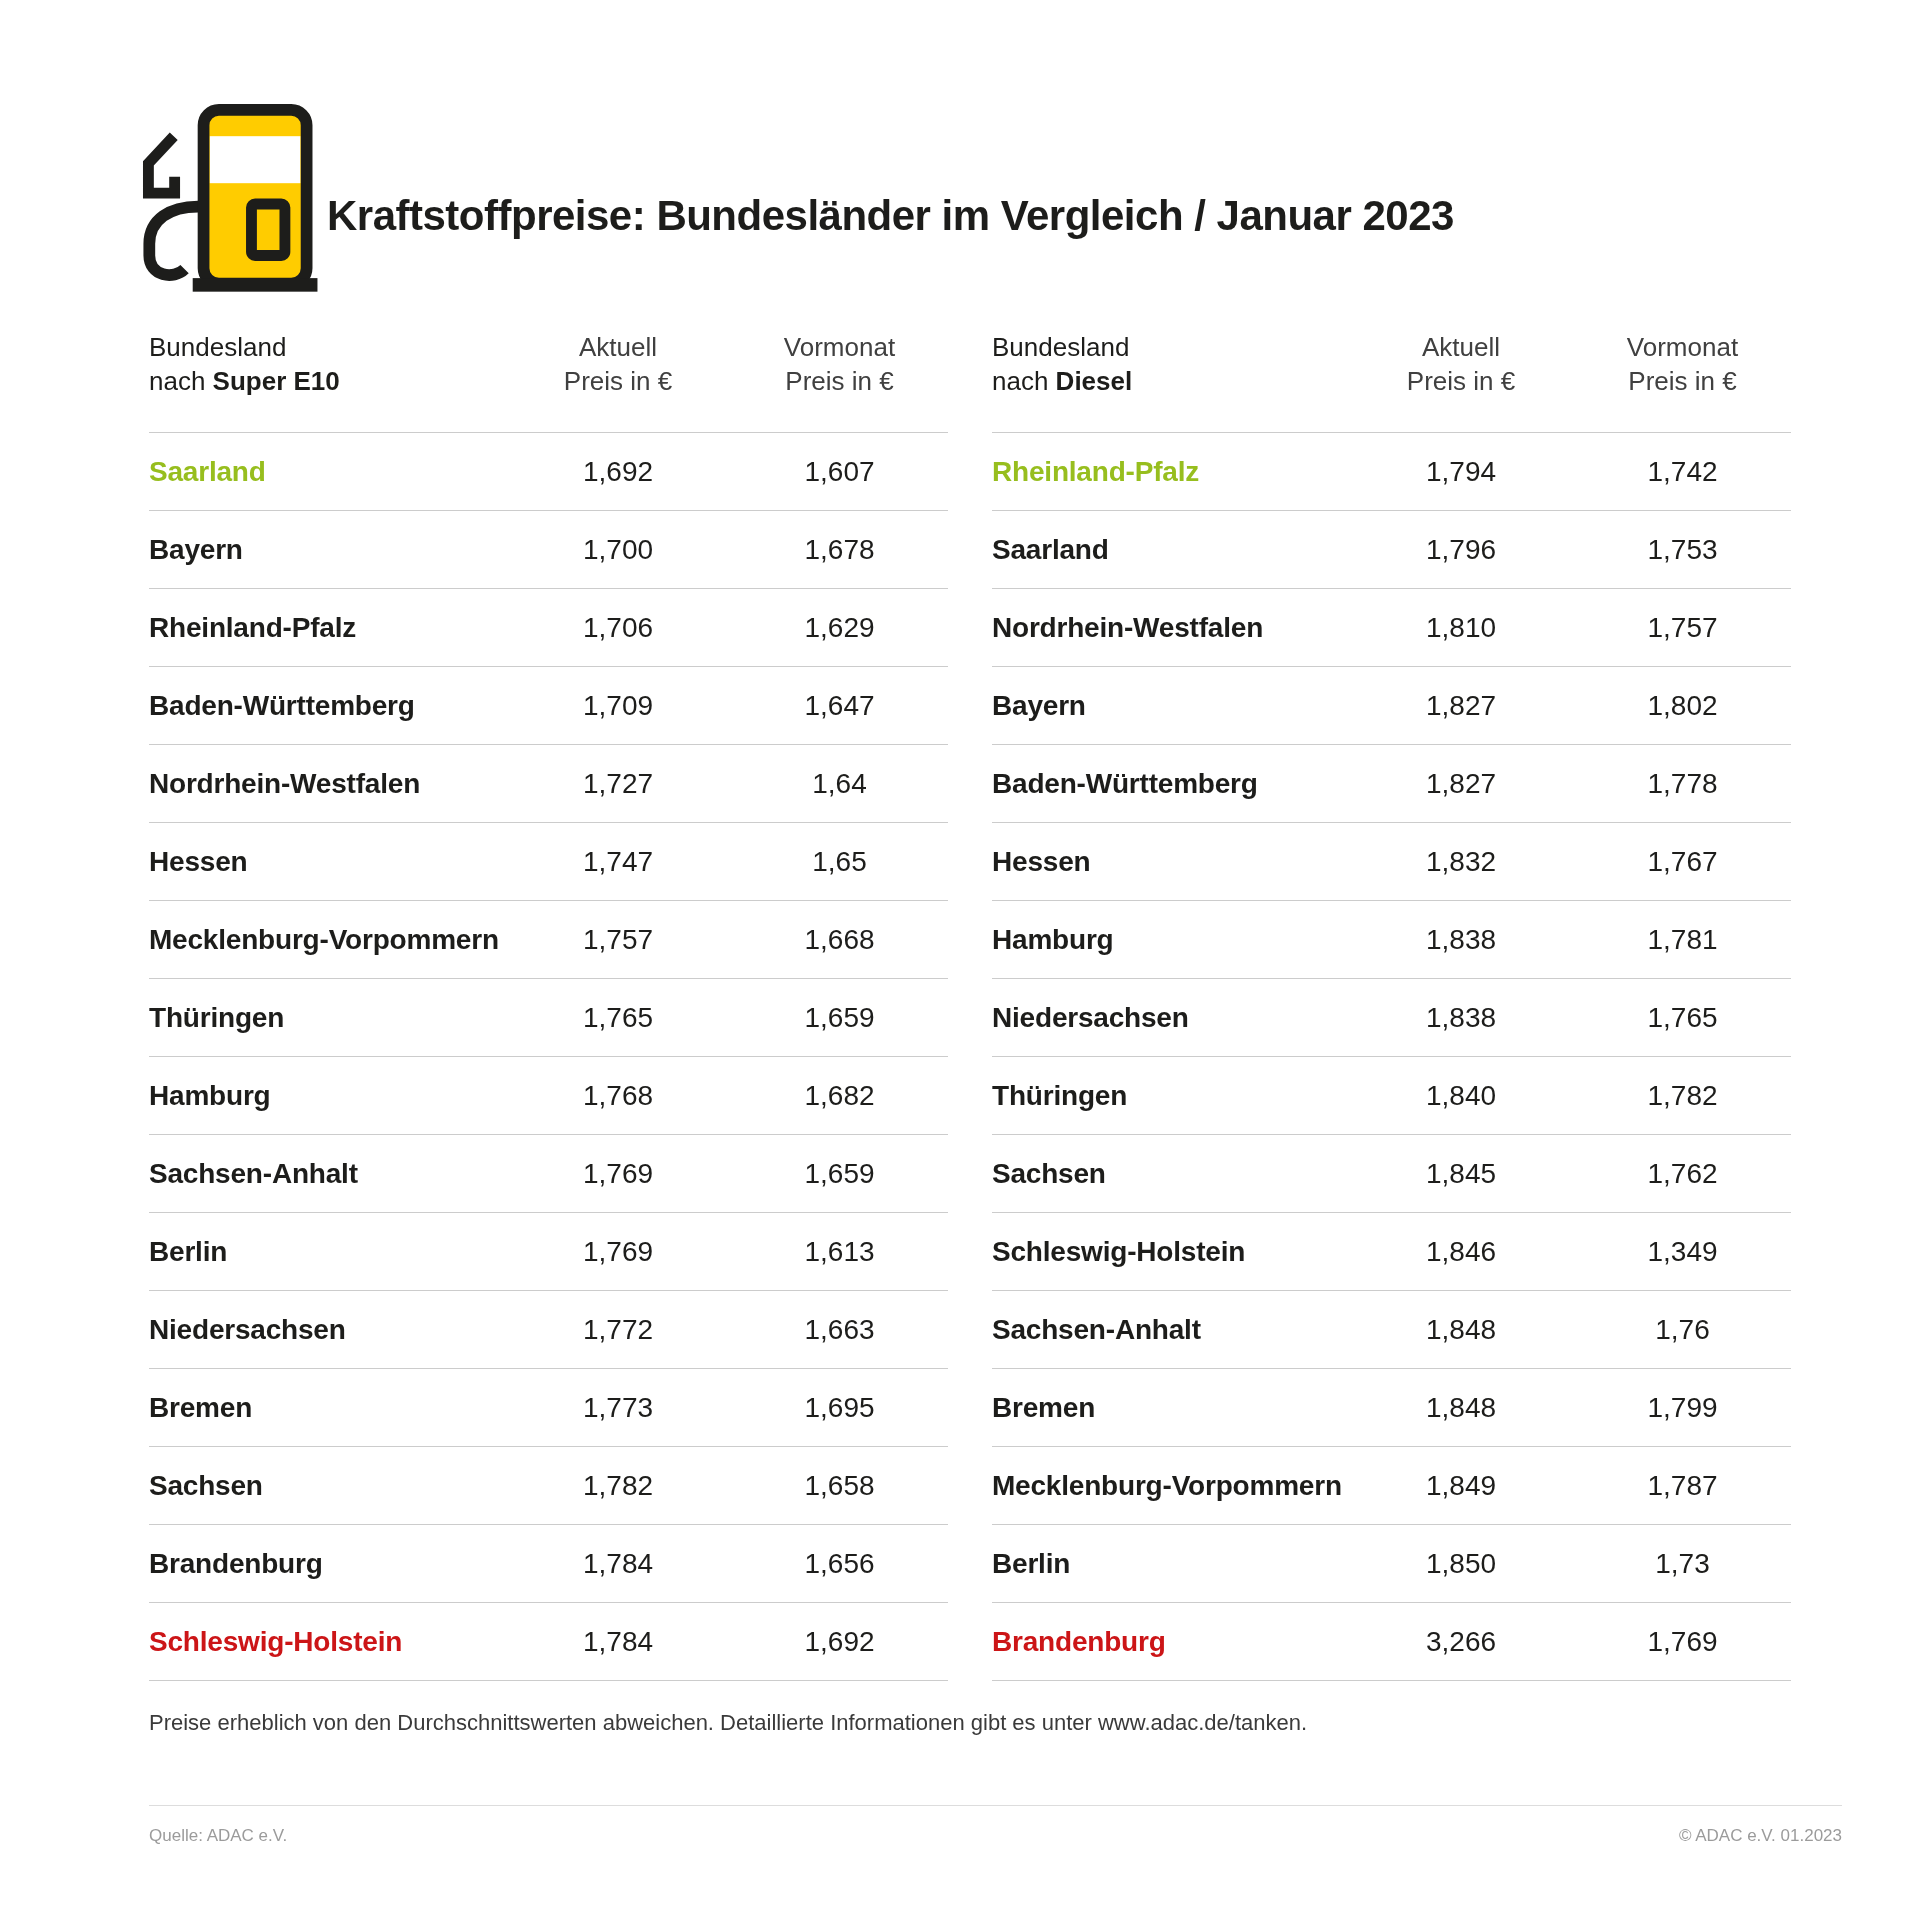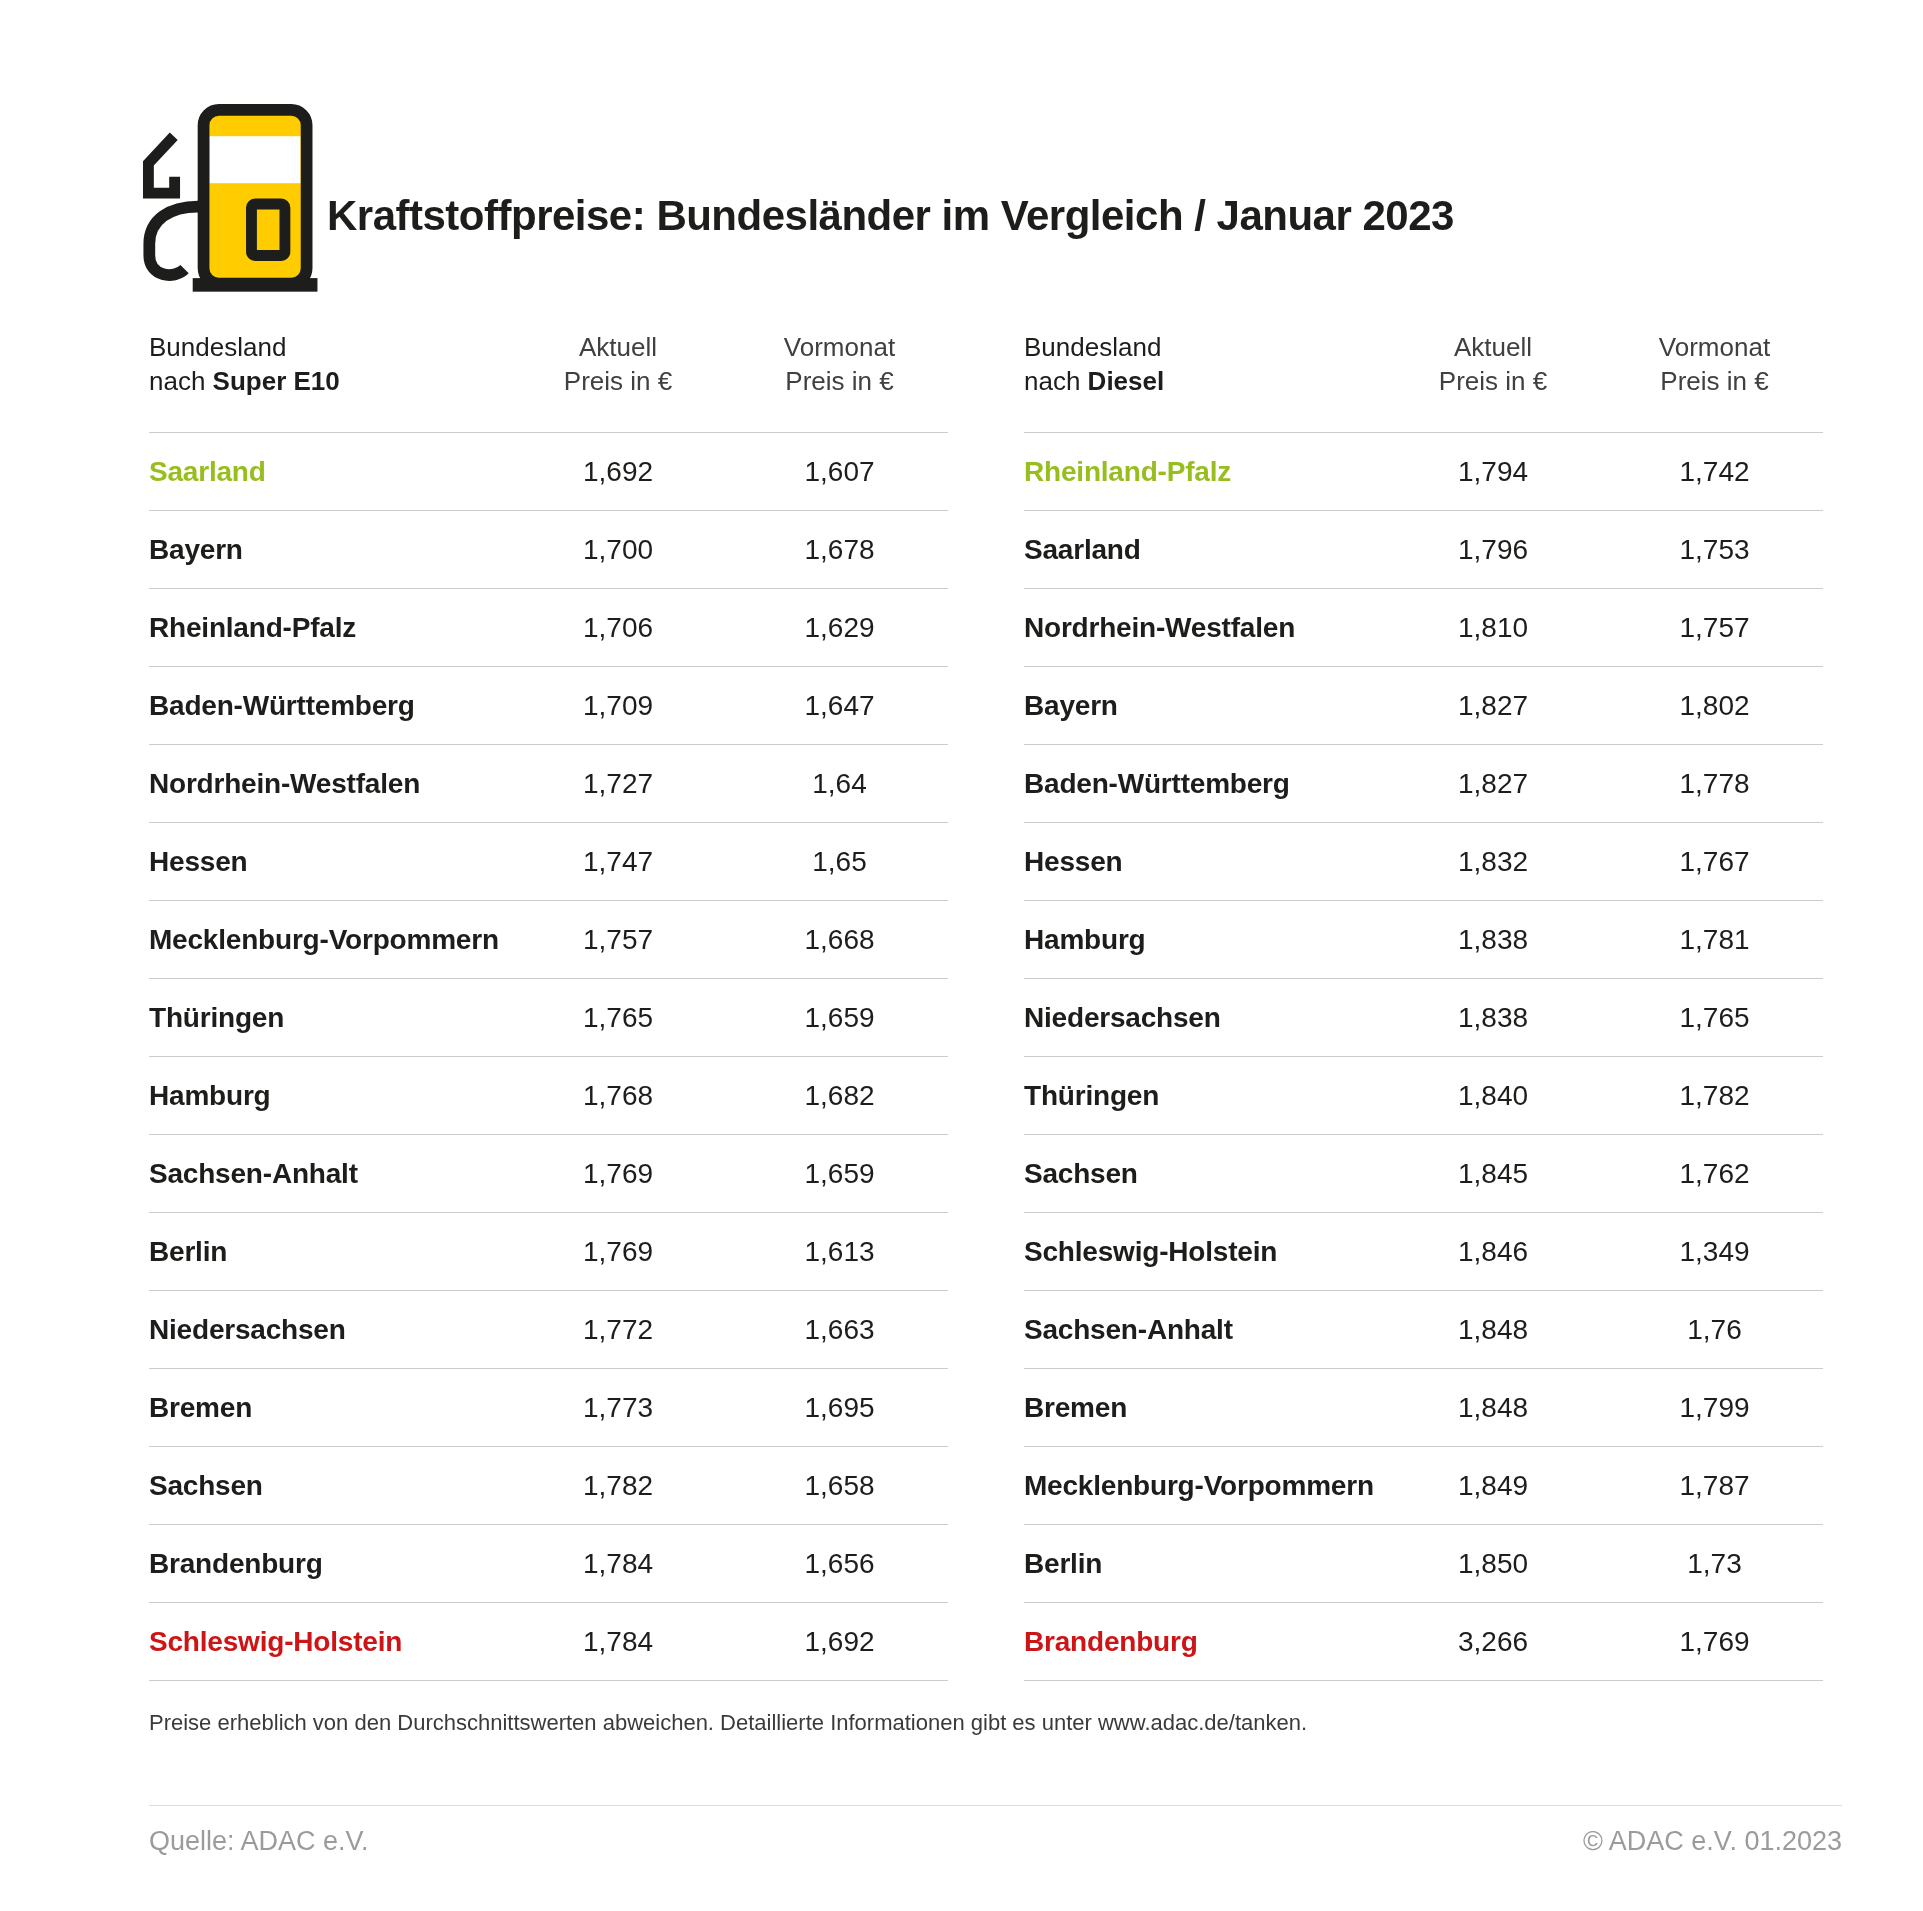--- a/index.html
+++ b/index.html
@@ -19,21 +19,21 @@
   .page-title {
     position:absolute; left:312px; top:192px;
     font-size:42px; font-weight:bold; letter-spacing:-0.5px;
     color:#1d1d1b; white-space:nowrap;
   }
 
   
   .tables {
     position:absolute; left:134px; top:326px;
     width:1693px;
-    display:flex; gap:76px;
+    display:flex; gap:44px;
   }
   .price-table { width:799px; }
   .thead {
     display:grid; grid-template-columns:1fr 226px 217px;
     height:107px; padding-top:3.6px;
     border-bottom:1.8px solid #cccccc;
   }
   .th { font-size:26px; line-height:34px; font-weight:normal; }
   .th.first { color:#1d1d1b; }
   .th.num { color:#404040; text-align:center; }
@@ -53,21 +53,21 @@
   .footnote {
     position:absolute; left:134px; top:1702px;
     font-size:22px; color:#3a3a3a; line-height:42px;
     width:1628px;
   }
   .footer {
     position:absolute; left:134px; top:1805px; width:1693px;
     border-top:1.8px solid #dddddd;
     padding-top:20px;
     display:flex; justify-content:space-between;
-    font-size:27px; color:#9b9b9b;
+    font-size:17px; color:#9b9b9b;
   }
 </style>
 </head>
 <body>
 
 <div class="page">
 
   <svg class="brand-icon" viewBox="100 80 240 250" xmlns="http://www.w3.org/2000/svg">
 
     <path d="M209,229 C170,227 149,245 149,270 L149,283 C149,306 176,310 188,298" fill="none" stroke="#1D1D1B" stroke-width="13" stroke-linecap="butt"></path>

